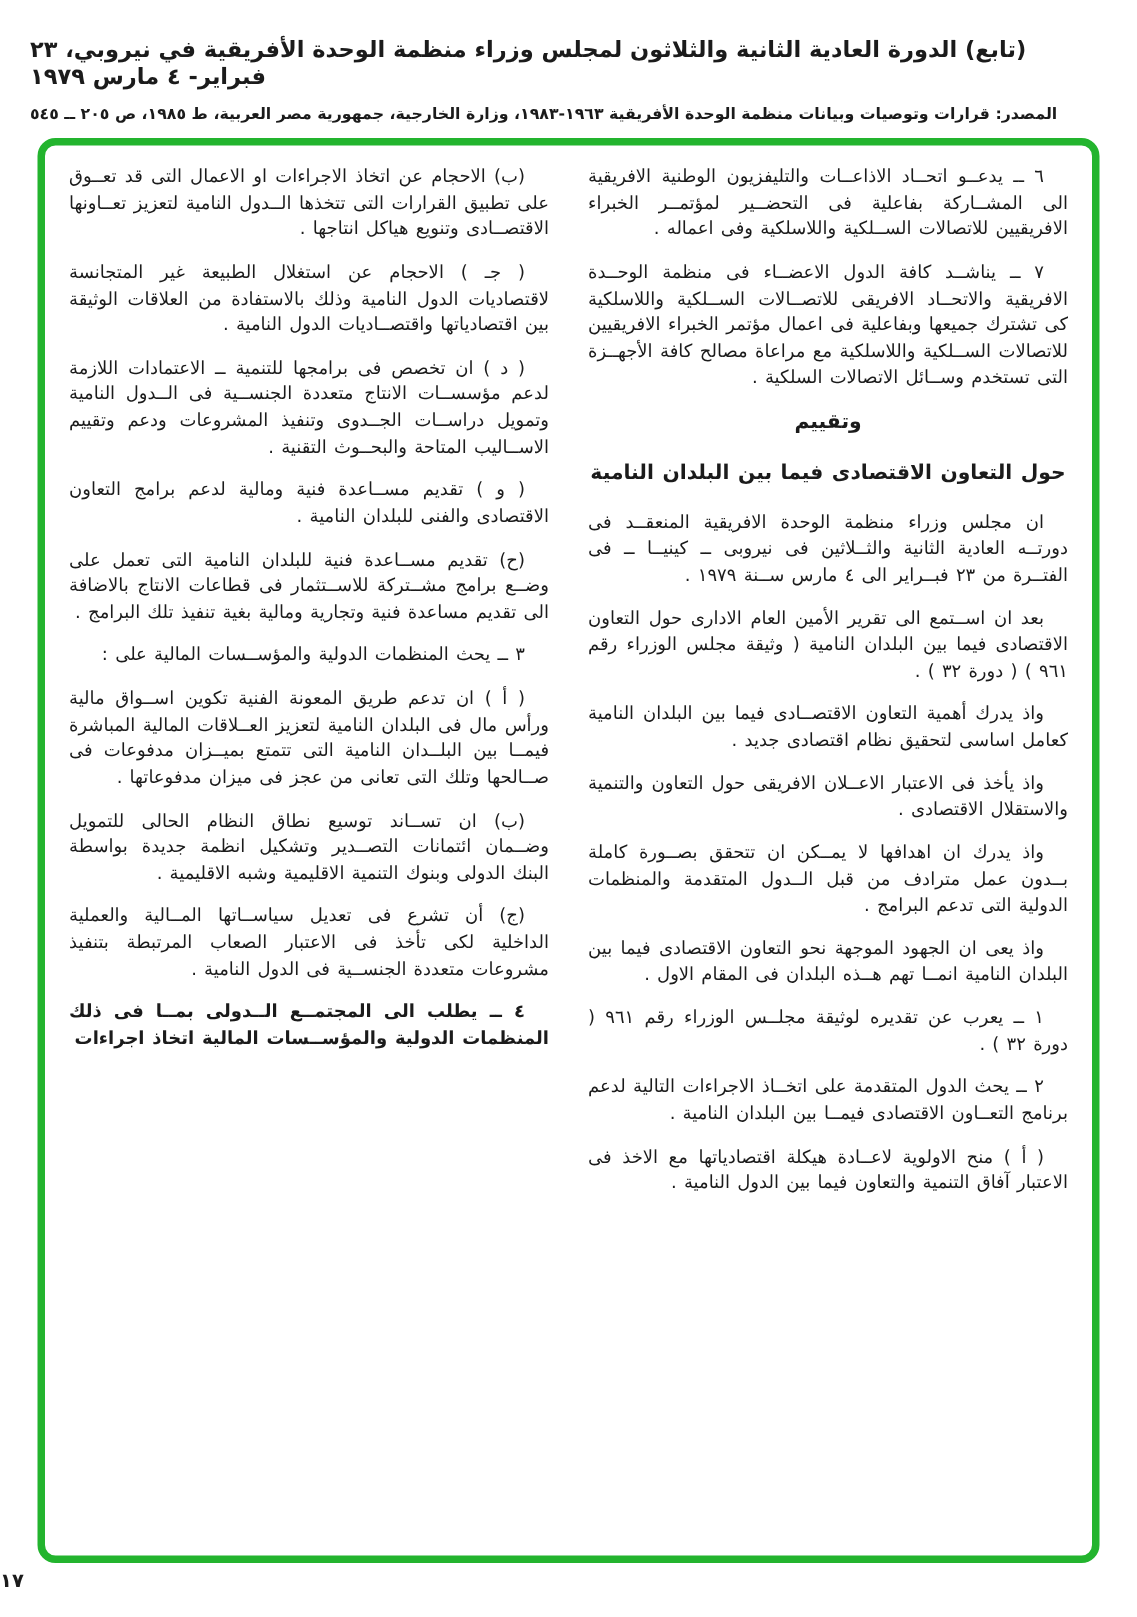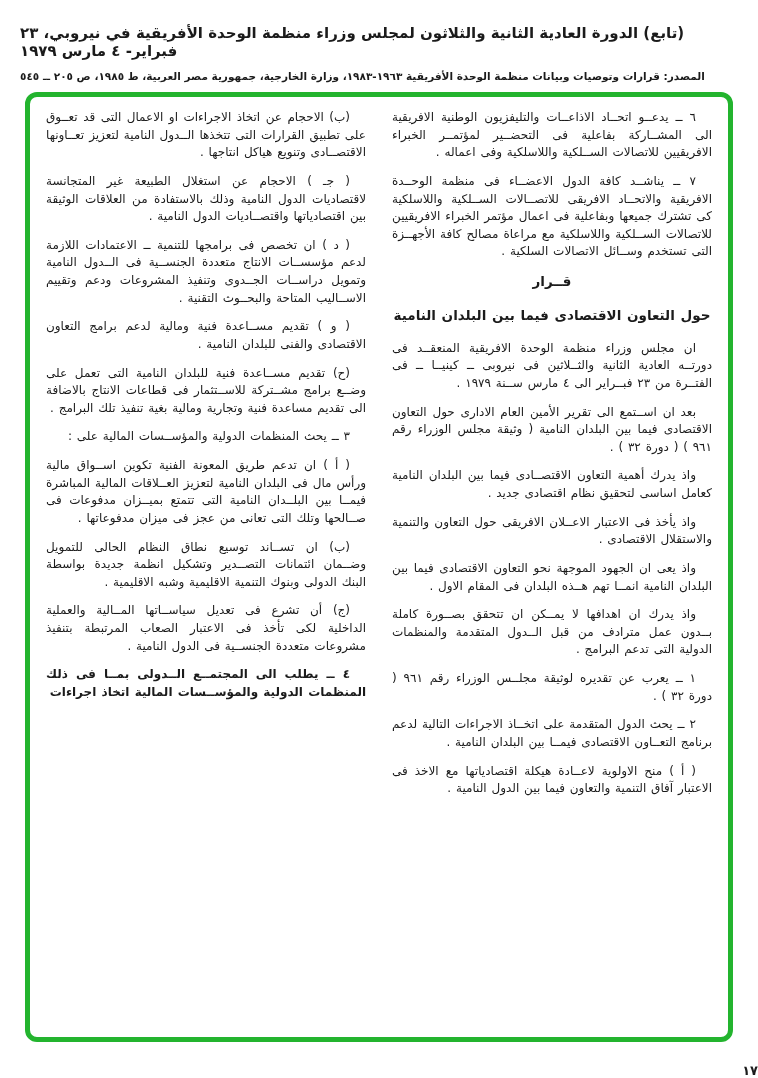--- a/index.html
+++ b/index.html
@@ -69,49 +69,49 @@
   .h-center {
     text-align: center;
     font-weight: bold;
     text-indent: 0 !important;
     font-size: 13.5px;
     margin: 6px 0 14px 0 !important;
   }
   .bold { font-weight: bold; }
   .page-footer {
     position: absolute;
-    bottom: 0; left: 0; right: 0;
-    text-align: right;
+    bottom: 16px; left: 0; right: 0;
+    text-align: left;
     font-size: 13px;
     font-weight: bold;
     direction: rtl;
   }
 </style>
 </head>
 <body>
 
 <header class="page-header">
   <div class="line1">(تابع) الدورة العادية الثانية والثلاثون لمجلس وزراء منظمة الوحدة الأفريقية في نيروبي، ٢٣ فبراير- ٤ مارس ١٩٧٩</div>
   <div class="line2">المصدر: قرارات وتوصيات وبيانات منظمة الوحدة الأفريقية ١٩٦٣-١٩٨٣، وزارة الخارجية، جمهورية مصر العربية، ط ١٩٨٥، ص ٢٠٥ ــ ٥٤٥</div>
 </header>
 
 <div class="green-box">
   <div class="columns">
 
     <div class="col">
       <p>٦ ــ يدعــو اتحــاد الاذاعــات والتليفزيون الوطنية الافريقية الى المشــاركة بفاعلية فى التحضــير لمؤتمــر الخبراء الافريقيين للاتصالات الســلكية واللاسلكية وفى اعماله .</p>
       <p>٧ ــ يناشــد كافة الدول الاعضــاء فى منظمة الوحــدة الافريقية والاتحــاد الافريقى للاتصــالات الســلكية واللاسلكية كى تشترك جميعها وبفاعلية فى اعمال مؤتمر الخبراء الافريقيين للاتصالات الســلكية واللاسلكية مع مراعاة مصالح كافة الأجهــزة التى تستخدم وســائل الاتصالات السلكية .</p>
-      <p class="h-center">قــرار</p>
+      <p class="h-center">وتقييم</p>
       <p class="h-center">حول التعاون الاقتصادى فيما بين البلدان النامية</p>
       <p>ان مجلس وزراء منظمة الوحدة الافريقية المنعقــد فى دورتــه العادية الثانية والثــلاثين فى نيروبى ــ كينيــا ــ فى الفتــرة من ٢٣ فبــراير الى ٤ مارس ســنة ١٩٧٩ .</p>
       <p>بعد ان اســتمع الى تقرير الأمين العام الادارى حول التعاون الاقتصادى فيما بين البلدان النامية ( وثيقة مجلس الوزراء رقم ٩٦١ ) ( دورة ٣٢ ) .</p>
       <p>واذ يدرك أهمية التعاون الاقتصــادى فيما بين البلدان النامية كعامل اساسى لتحقيق نظام اقتصادى جديد .</p>
       <p>واذ يأخذ فى الاعتبار الاعــلان الافريقى حول التعاون والتنمية والاستقلال الاقتصادى .</p>
+      <p>واذ يدرك ان اهدافها لا يمــكن ان تتحقق بصــورة كاملة بــدون عمل مترادف من قبل الــدول المتقدمة والمنظمات الدولية التى تدعم البرامج .</p>
       <p>واذ يعى ان الجهود الموجهة نحو التعاون الاقتصادى فيما بين البلدان النامية انمــا تهم هــذه البلدان فى المقام الاول .</p>
-      <p>واذ يدرك ان اهدافها لا يمــكن ان تتحقق بصــورة كاملة بــدون عمل مترادف من قبل الــدول المتقدمة والمنظمات الدولية التى تدعم البرامج .</p>
       <p>١ ــ يعرب عن تقديره لوثيقة مجلــس الوزراء رقم ٩٦١ ( دورة ٣٢ ) .</p>
       <p>٢ ــ يحث الدول المتقدمة على اتخــاذ الاجراءات التالية لدعم برنامج التعــاون الاقتصادى فيمــا بين البلدان النامية .</p>
       <p>( أ ) منح الاولوية لاعــادة هيكلة اقتصادياتها مع الاخذ فى الاعتبار آفاق التنمية والتعاون فيما بين الدول النامية .</p>
     </div>
 
     <div class="col">
       <p>(ب) الاحجام عن اتخاذ الاجراءات او الاعمال التى قد تعــوق على تطبيق القرارات التى تتخذها الــدول النامية لتعزيز تعــاونها الاقتصــادى وتنويع هياكل انتاجها .</p>
       <p>( جـ ) الاحجام عن استغلال الطبيعة غير المتجانسة لاقتصاديات الدول النامية وذلك بالاستفادة من العلاقات الوثيقة بين اقتصادياتها واقتصــاديات الدول النامية .</p>
       <p>( د ) ان تخصص فى برامجها للتنمية ــ الاعتمادات اللازمة لدعم مؤسســات الانتاج متعددة الجنســية فى الــدول النامية وتمويل دراســات الجــدوى وتنفيذ المشروعات ودعم وتقييم الاســاليب المتاحة والبحــوث التقنية .</p>
       <p>( و ) تقديم مســاعدة فنية ومالية لدعم برامج التعاون الاقتصادى والفنى للبلدان النامية .</p>

